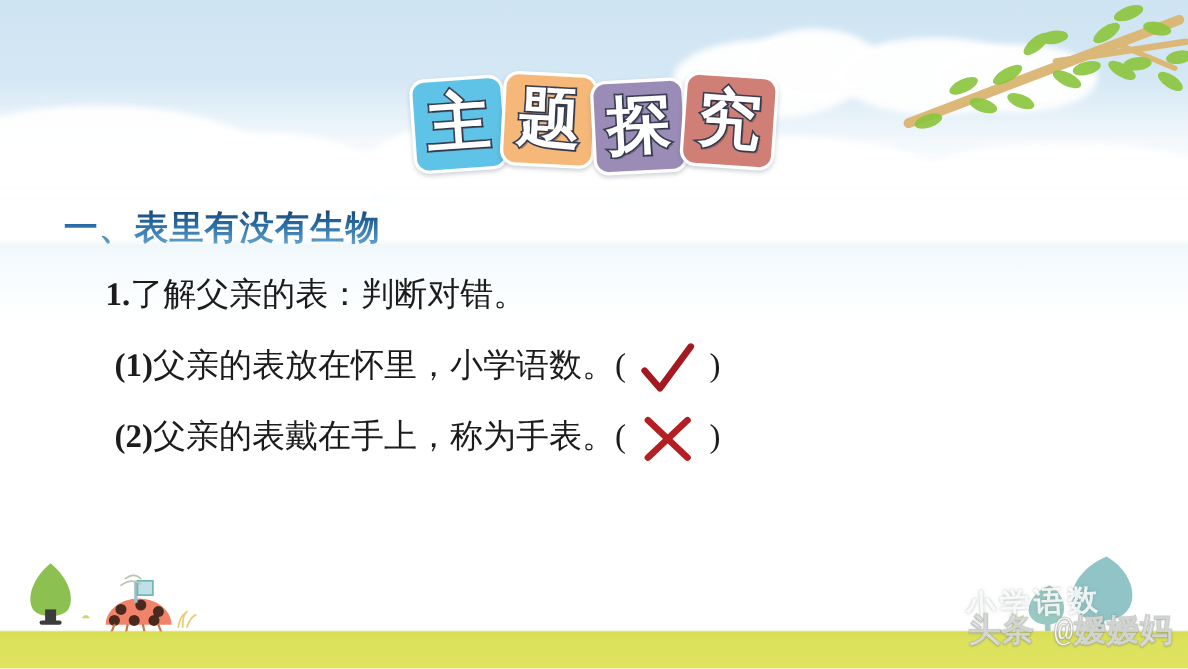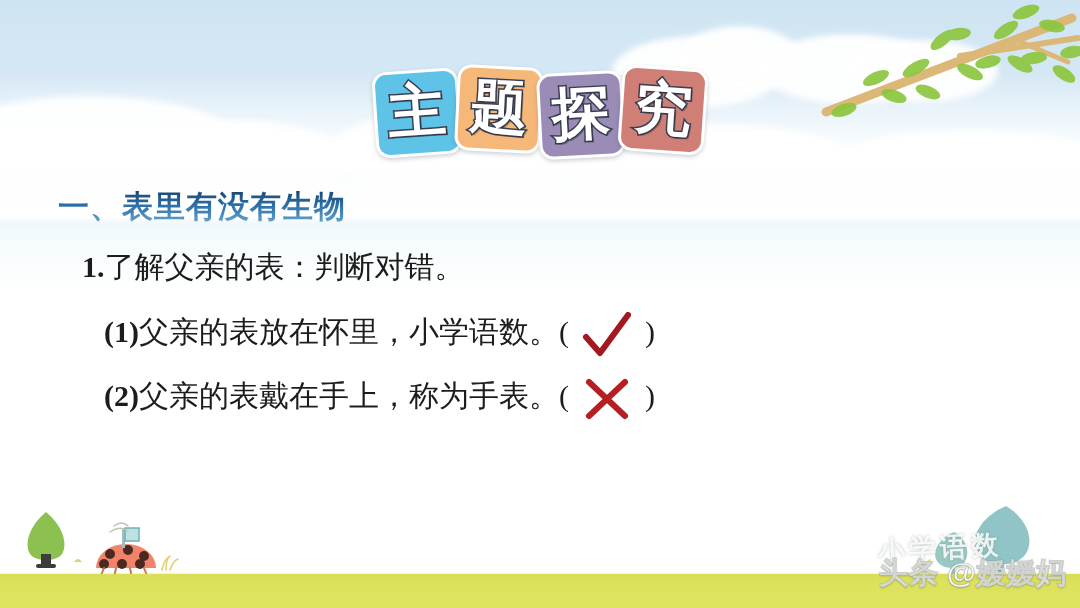--- a/index.html
+++ b/index.html
@@ -102,21 +102,21 @@
     white-space: nowrap;
     font-weight: bold;
   }
   .line {
     position: absolute;
     color: #1c1c1c;
     white-space: nowrap;
     font-size: 30px;
   }
   .line-num {
-    left: 82px;
+    left: 96px;
     top: 247px;
   }
   .line-num .lead { font-weight: 700; }
   .line-q1 { left: 104px; top: 312px; }
   .line-q2 { left: 104px; top: 376px; }
   .q-lead { font-weight: 700; }
   .paren { display: inline-block; }
   .mark-slot {
     display: inline-block;
     width: 76px;
@@ -170,21 +170,21 @@
     color: rgba(255,255,255,.85);
     text-shadow: 0 0 3px rgba(120,140,130,.55);
     letter-spacing: 4px;
     transform: rotate(-3deg);
     white-space: nowrap;
   }
   .wm-main {
     position: absolute;
     right: 14px;
     bottom: 14px;
-    font-family: Liberation Sans, sans-serif;
+    font-family: Liberation Mono, monospace;
     font-size: 30px;
     font-weight: 700;
     color: #ffffff;
     -webkit-text-stroke: 1px rgba(120,130,120,.35);
     text-shadow: 0 1px 2px rgba(90,100,90,.35);
     white-space: nowrap;
   }
   .wm-main .at { letter-spacing: 0; }
 </style>
 </head>

